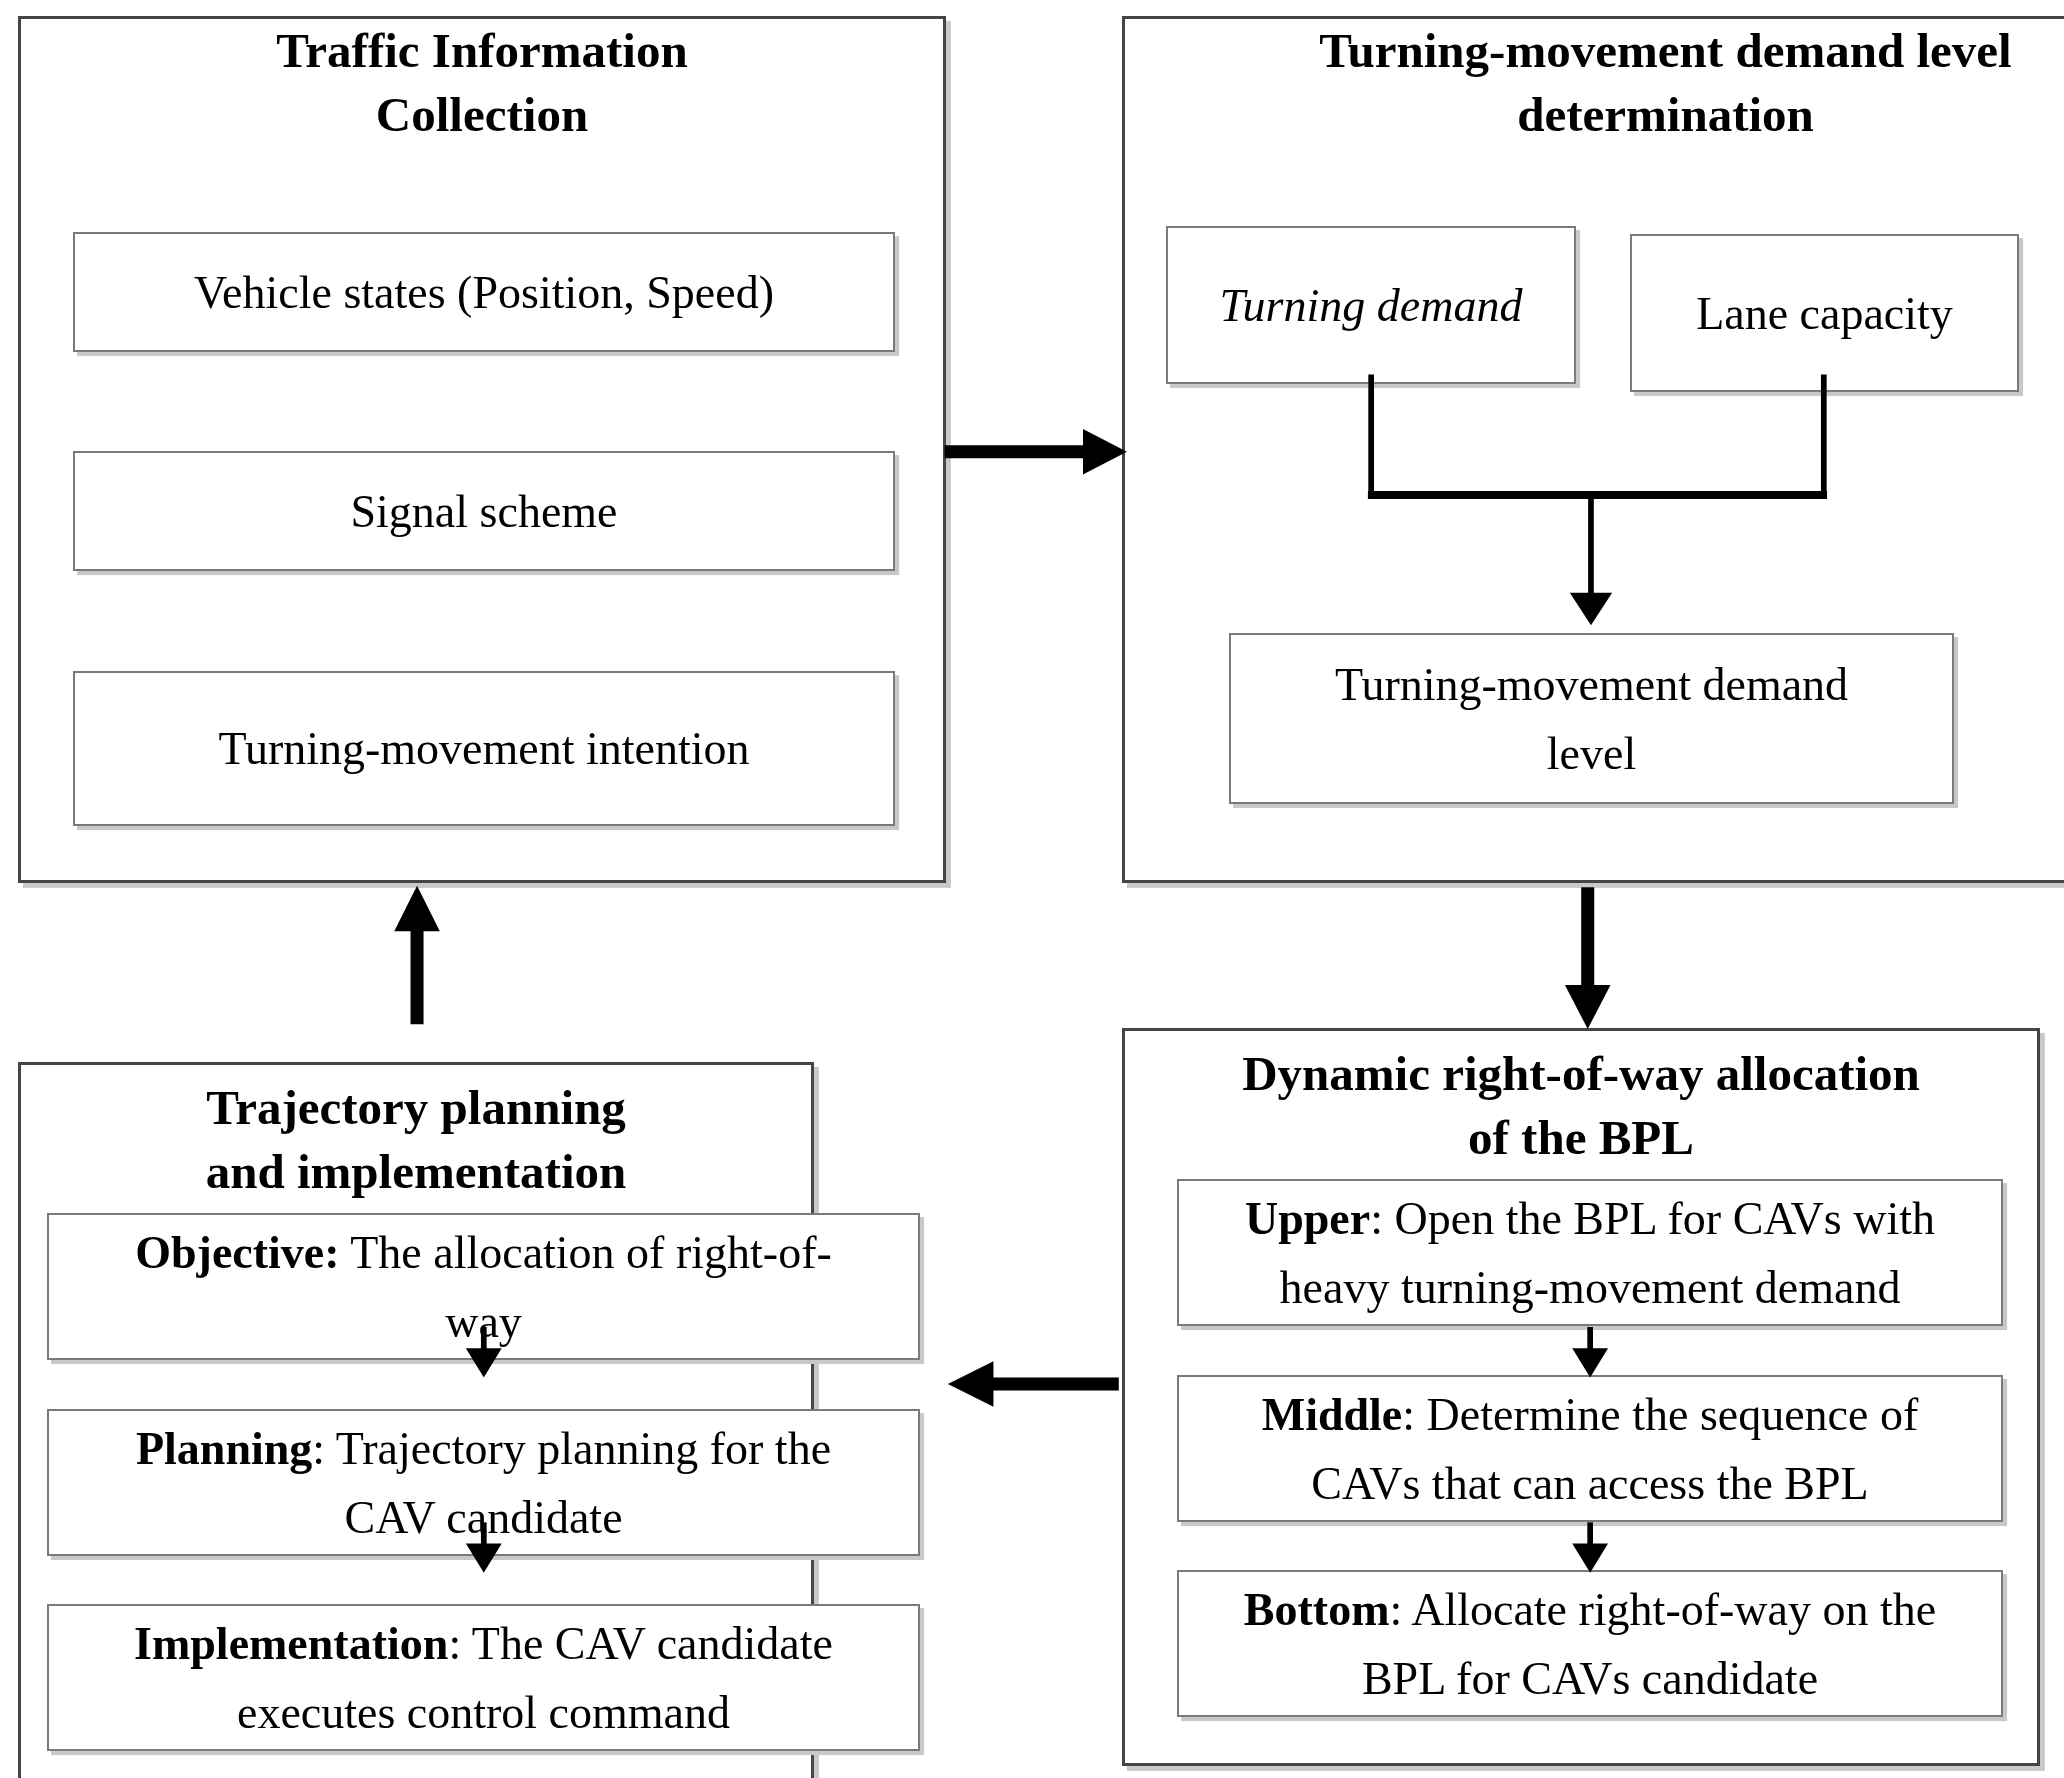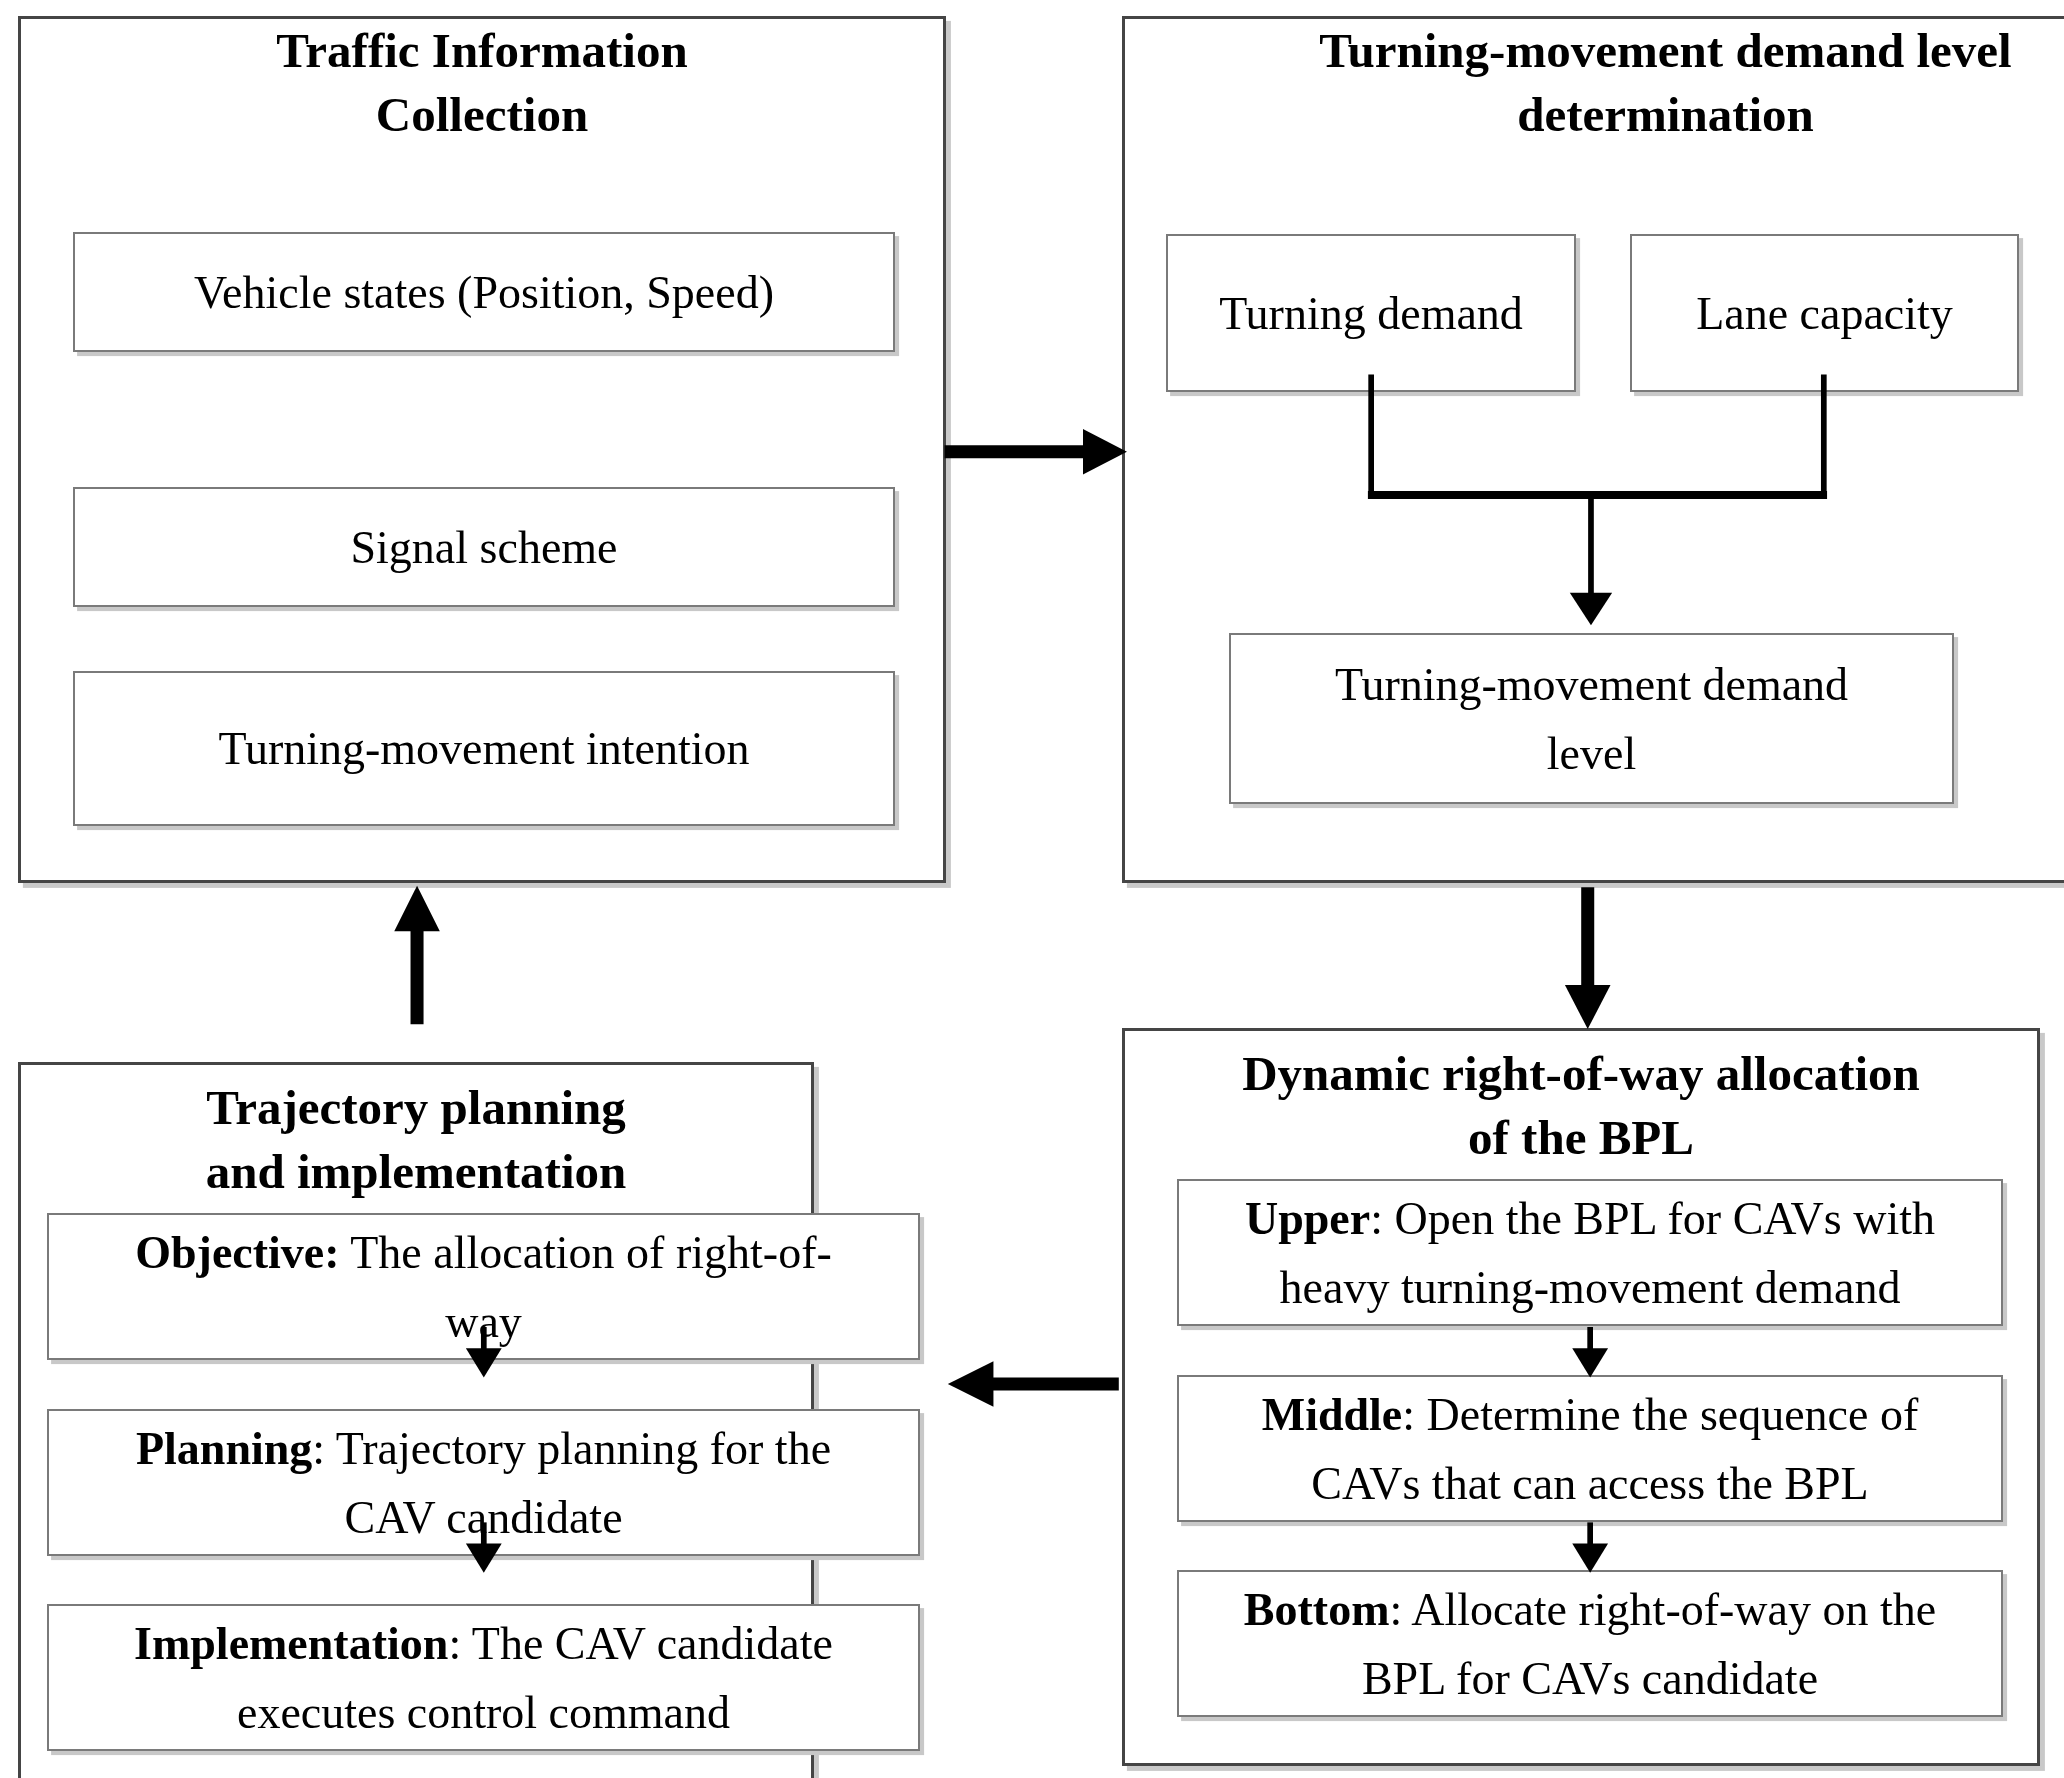--- a/index.html
+++ b/index.html
@@ -47,25 +47,25 @@
     align-items: center;
     justify-content: center;
     text-align: center;
     font-size: 46px;
     line-height: 1.5;
   }
 
   
   .tl-item { left: 52px; width: 822px; height: 120px; }
   .tl-item-0 { top: 213px; }
-  .tl-item-1 { top: 432px; margin-top: 36px; }
+  .tl-item-1 { top: 432px; }
   .tl-item-2 { top: 652px; height: 155px; }
 
   
-  .tr-input-0 { left: 41px;  top: 215px; width: 410px; height: 158px; }
+  .tr-input-0 { left: 41px;  top: 207px; width: 410px; height: 158px; font-style: italic; }
   .tr-input-1 { left: 505px; top: 215px; width: 389px; height: 158px; }
   .tr-output  { left: 104px; top: 614px; width: 725px; height: 171px; }
 
   
   .bl-step { left: 26px; width: 873px; height: 147px; padding: 4px 57px; }
   .br-step { left: 52px; width: 826px; height: 147px; padding: 0 46px; }
   .step-0 { top: 148px; }
   .step-1 { top: 344px; }
   .step-2 { top: 539px; }
 

